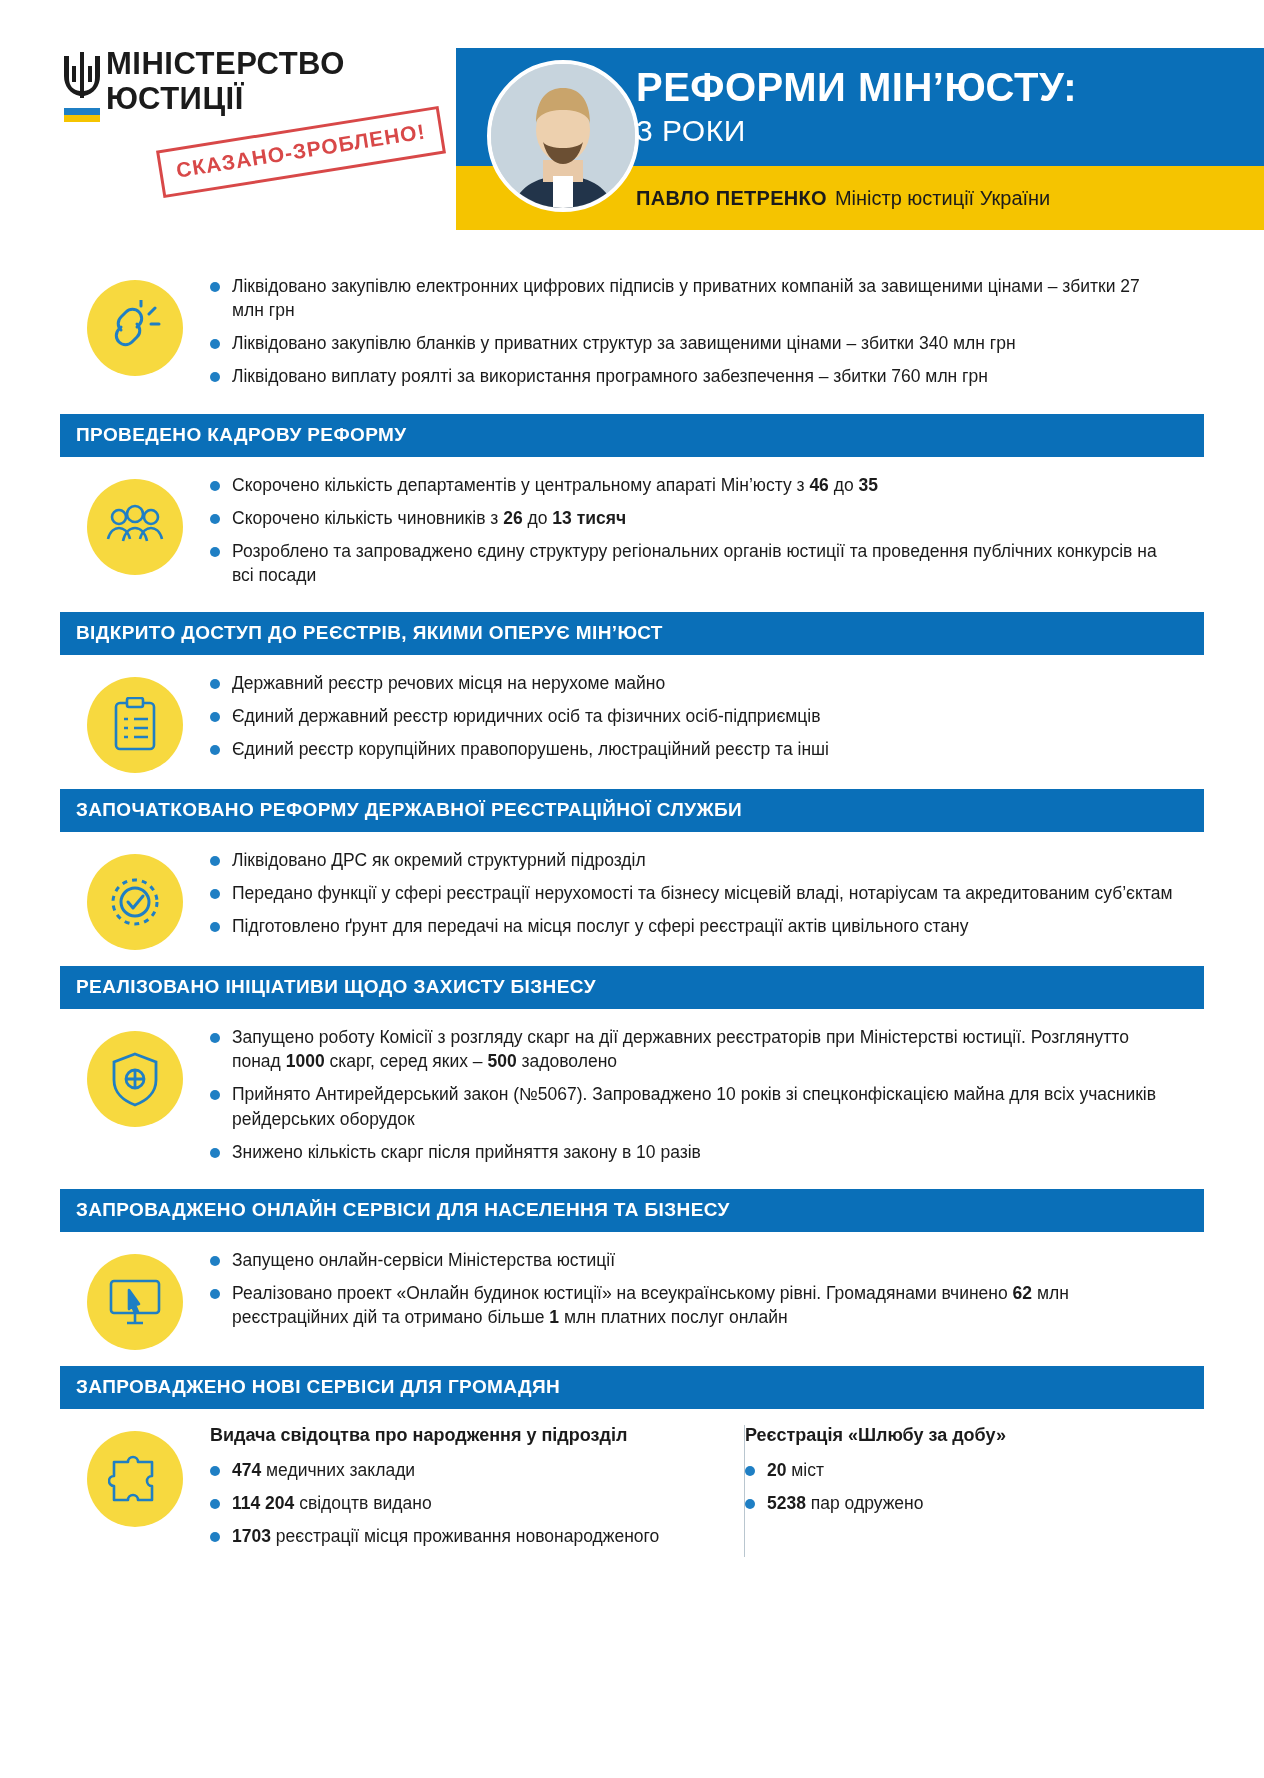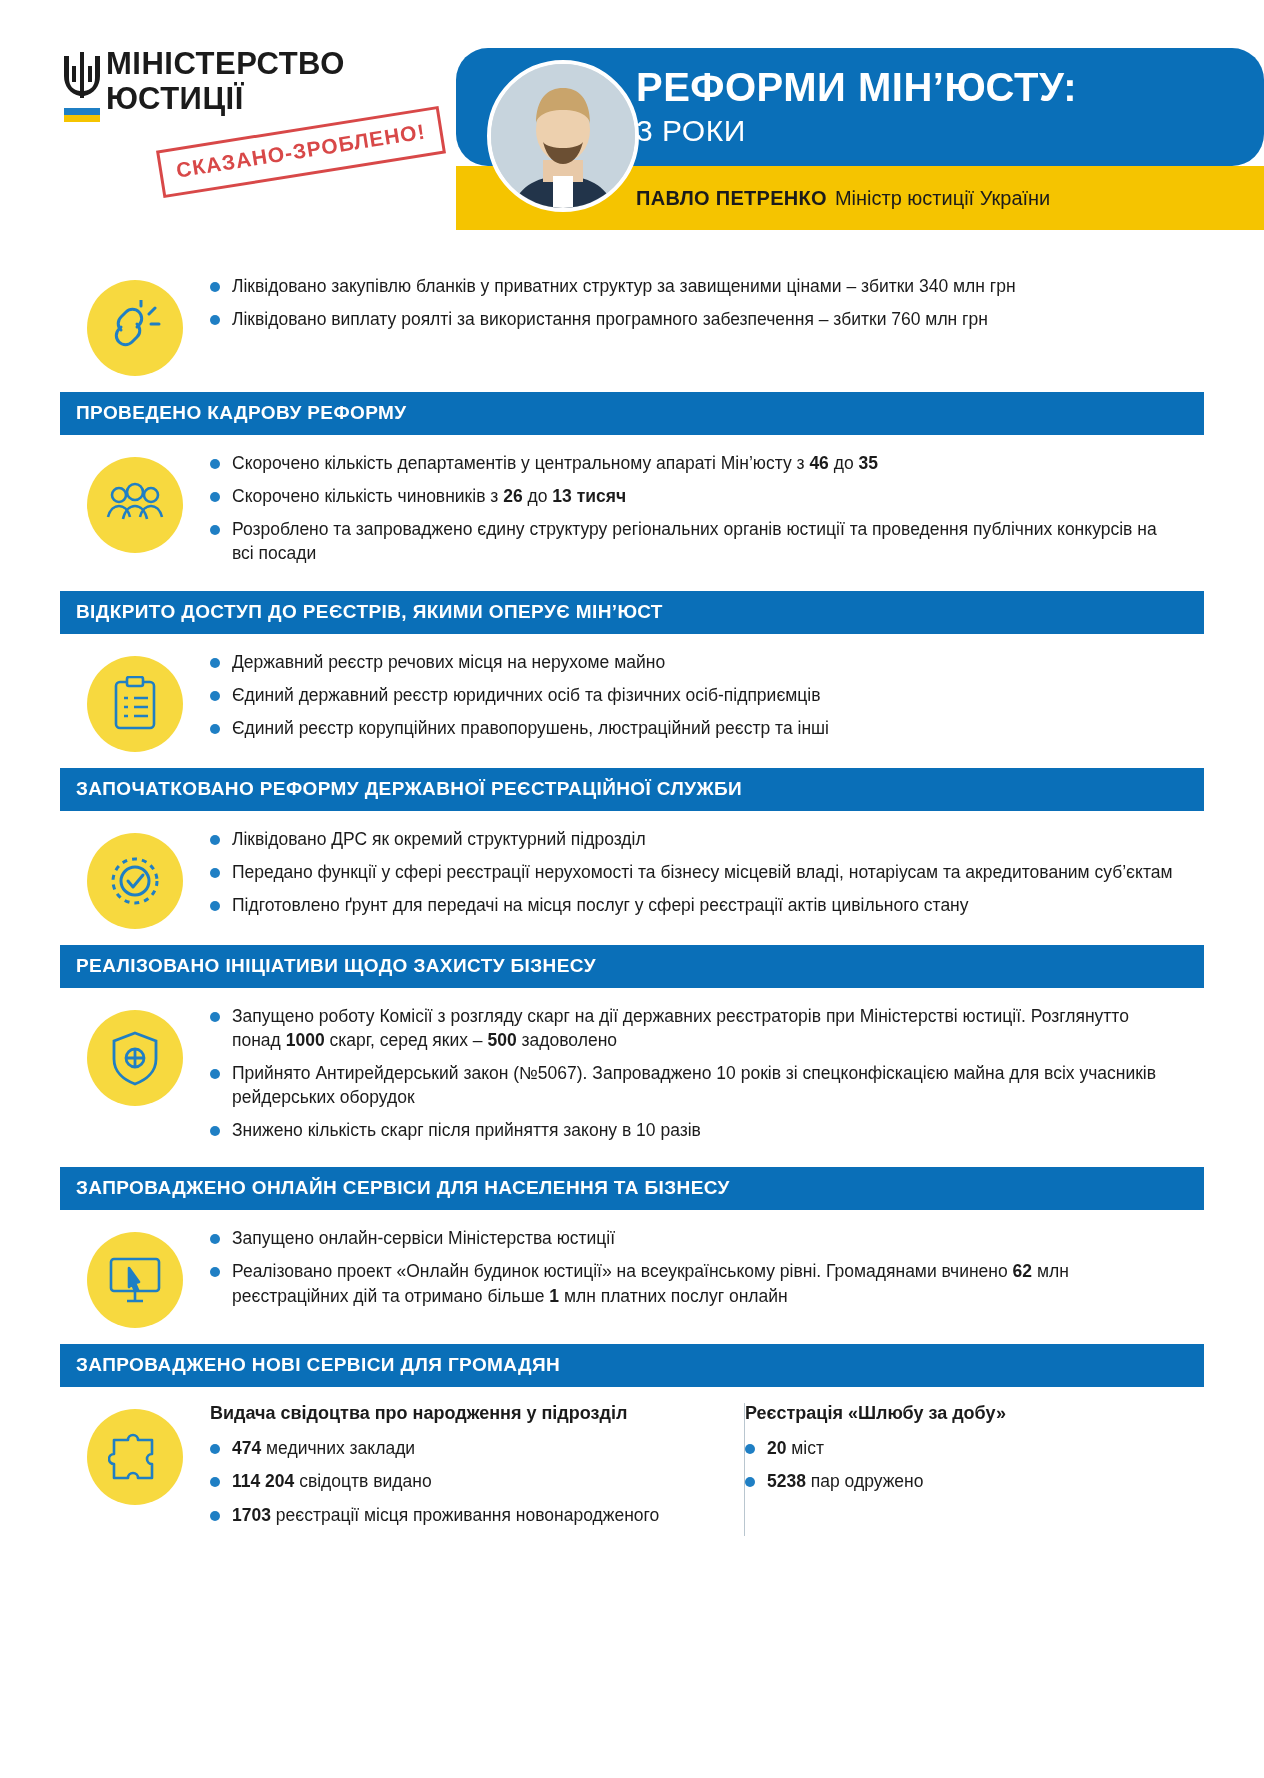--- a/index.html
+++ b/index.html
@@ -73,21 +73,20 @@
 
   .blue-banner {
     position: absolute;
     left: 456px;
     top: 48px;
     right: 0;
     height: 118px;
     background: #0a6fb8;
     display: flex;
     align-items: center;
-    border-radius: 32px;
   }
   .banner-titles {
     margin-left: 180px;
     color: #ffffff;
   }
   .banner-titles .t1 {
     font-size: 40px;
     font-weight: bold;
     letter-spacing: 0.5px;
     line-height: 1.05;
@@ -273,20 +272,24 @@
               <svg width="56" height="56" viewBox="0 0 56 56" fill="none" stroke="#1f7fc4" stroke-width="3" stroke-linecap="round">
                 <path d="M14 30 a9 9 0 0 1 0-13 l5-5 a9 9 0 0 1 13 13 l-2 2"></path>
                 <path d="M30 24 a9 9 0 0 1 0 13 l-5 5 a9 9 0 0 1-13-13 l2-2"></path>
                 <path d="M42 14 l6-6 M44 24 h8 M34 6 v-6"></path>
               </svg>
             </div>
           </div>
           <div class="bullets">
             <div class="bullet">
               <span class="dot"></span>
+              <span>Ліквідовано закупівлю електронних цифрових підписів у приватних компаній за завищеними цінами – збитки 27 млн грн</span>
+            </div>
+            <div class="bullet">
+              <span class="dot"></span>
               <span>Ліквідовано закупівлю бланків у приватних структур за завищеними цінами – збитки 340 млн грн</span>
             </div>
             <div class="bullet">
               <span class="dot"></span>
               <span>Ліквідовано виплату роялті за використання програмного забезпечення – збитки 760 млн грн</span>
             </div>
           </div>
         </div>
       </div>
       <div class="section">

